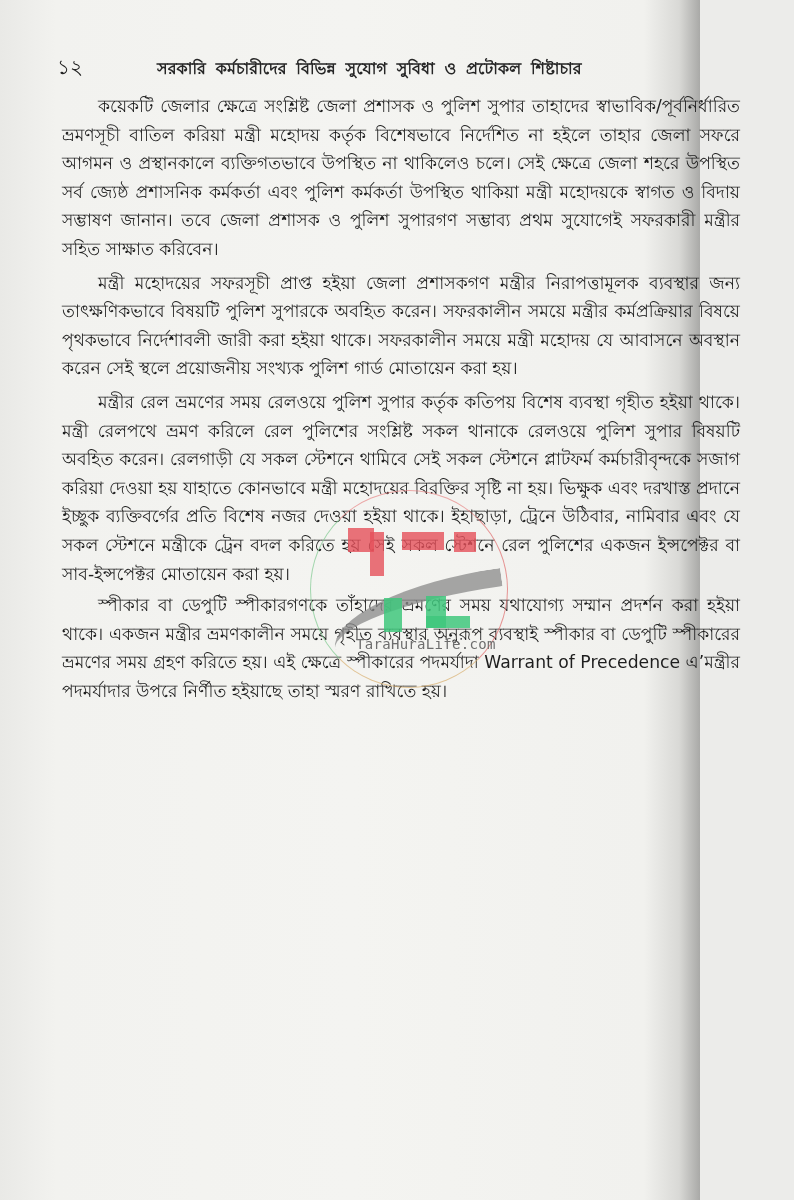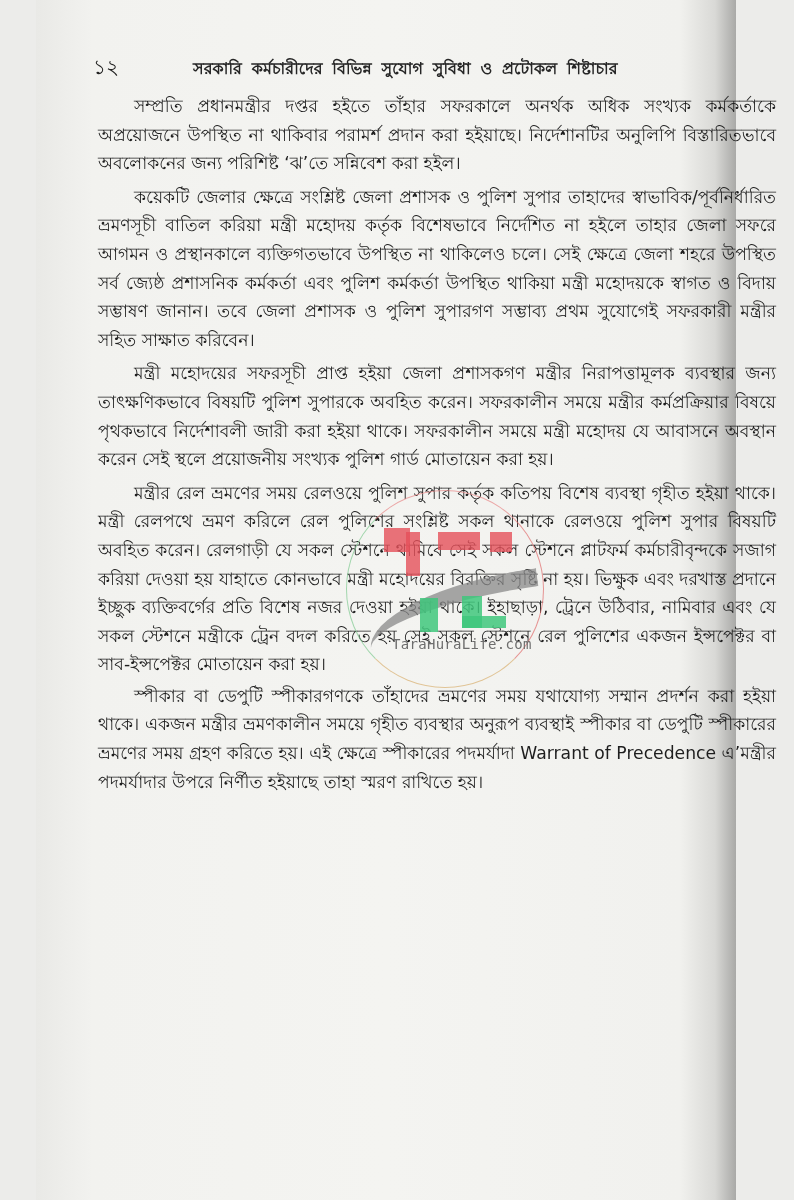--- a/index.html
+++ b/index.html
@@ -6,21 +6,20 @@
   body {
     width: 794px; height: 1200px; overflow: hidden;
     background: #ececea;
     font-family: "DejaVu Sans", sans-serif;
     color: #1e1e1e;
     position: relative;
   }
   .page {
     position: absolute; left: 0; top: 0; width: 700px; height: 1200px;
     background: linear-gradient(90deg, #e9e9e6 0%, #f2f2ef 8%, #f4f4f1 50%, #f1f1ee 92%, #d9d9d6 97%, #a9a9a7 100%);
-    margin-left: 36px;
   }
   .header {
     position: absolute; left: 57px; top: 52px; width: 680px; height: 28px;
     display: flex; align-items: baseline;
   }
   .page-num { font-size: 20px; width: 100px; color: #222; }
   .running-title { font-size: 16px; font-weight: bold; color: #262626; letter-spacing: 0.1px; font-family: Liberation Mono, monospace; }
   .body-text {
     position: absolute; left: 62px; top: 92px; width: 678px;
     font-size: 17.2px; line-height: 28.6px; text-align: justify;
@@ -53,21 +52,20 @@
 <body>
 
 <div class="page">
 
   <div class="header">
     <span class="page-num">১২</span>
     <span class="running-title">সরকারি কর্মচারীদের বিভিন্ন সুযোগ সুবিধা ও প্রটোকল শিষ্টাচার</span>
   </div>
 
   <div class="body-text">
-    <p class="para">সম্প্রতি প্রধানমন্ত্রীর দপ্তর হইতে তাঁহার সফরকালে অনর্থক অধিক সংখ্যক কর্মকর্তাকে অপ্রয়োজনে উপস্থিত না থাকিবার পরামর্শ প্রদান করা হইয়াছে। নির্দেশানটির অনুলিপি বিস্তারিতভাবে অবলোকনের জন্য পরিশিষ্ট ‘ঝ’তে সন্নিবেশ করা হইল।</p>
     <p class="para">কয়েকটি জেলার ক্ষেত্রে সংশ্লিষ্ট জেলা প্রশাসক ও পুলিশ সুপার তাহাদের স্বাভাবিক/পূর্বনির্ধারিত ভ্রমণসূচী বাতিল করিয়া মন্ত্রী মহোদয় কর্তৃক বিশেষভাবে নির্দেশিত না হইলে তাহার জেলা সফরে আগমন ও প্রস্থানকালে ব্যক্তিগতভাবে উপস্থিত না থাকিলেও চলে। সেই ক্ষেত্রে জেলা শহরে উপস্থিত সর্ব জ্যেষ্ঠ প্রশাসনিক কর্মকর্তা এবং পুলিশ কর্মকর্তা উপস্থিত থাকিয়া মন্ত্রী মহোদয়কে স্বাগত ও বিদায় সম্ভাষণ জানান। তবে জেলা প্রশাসক ও পুলিশ সুপারগণ সম্ভাব্য প্রথম সুযোগেই সফরকারী মন্ত্রীর সহিত সাক্ষাত করিবেন।</p>
     <p class="para">মন্ত্রী মহোদয়ের সফরসূচী প্রাপ্ত হইয়া জেলা প্রশাসকগণ মন্ত্রীর নিরাপত্তামূলক ব্যবস্থার জন্য তাৎক্ষণিকভাবে বিষয়টি পুলিশ সুপারকে অবহিত করেন। সফরকালীন সময়ে মন্ত্রীর কর্মপ্রক্রিয়ার বিষয়ে পৃথকভাবে নির্দেশাবলী জারী করা হইয়া থাকে। সফরকালীন সময়ে মন্ত্রী মহোদয় যে আবাসনে অবস্থান করেন সেই স্থলে প্রয়োজনীয় সংখ্যক পুলিশ গার্ড মোতায়েন করা হয়।</p>
     <p class="para tight">মন্ত্রীর রেল ভ্রমণের সময় রেলওয়ে পুলিশ সুপার কর্তৃক কতিপয় বিশেষ ব্যবস্থা গৃহীত হইয়া থাকে। মন্ত্রী রেলপথে ভ্রমণ করিলে রেল পুলিশের সংশ্লিষ্ট সকল থানাকে রেলওয়ে পুলিশ সুপার বিষয়টি অবহিত করেন। রেলগাড়ী যে সকল স্টেশনে থামিবে সেই সকল স্টেশনে প্লাটফর্ম কর্মচারীবৃন্দকে সজাগ করিয়া দেওয়া হয় যাহাতে কোনভাবে মন্ত্রী মহোদয়ের বিরক্তির সৃষ্টি না হয়। ভিক্ষুক এবং দরখাস্ত প্রদানে ইচ্ছুক ব্যক্তিবর্গের প্রতি বিশেষ নজর দেওয়া হইয়া থাকে। ইহাছাড়া, ট্রেনে উঠিবার, নামিবার এবং যে সকল স্টেশনে মন্ত্রীকে ট্রেন বদল করিতে হয় সেই সকল স্টেশনে রেল পুলিশের একজন ইন্সপেক্টর বা সাব-ইন্সপেক্টর মোতায়েন করা হয়।</p>
     <p class="para tight">স্পীকার বা ডেপুটি স্পীকারগণকে তাঁহাদের ভ্রমণের সময় যথাযোগ্য সম্মান প্রদর্শন করা হইয়া থাকে। একজন মন্ত্রীর ভ্রমণকালীন সময়ে গৃহীত ব্যবস্থার অনুরূপ ব্যবস্থাই স্পীকার বা ডেপুটি স্পীকারের ভ্রমণের সময় গ্রহণ করিতে হয়। এই ক্ষেত্রে স্পীকারের পদমর্যাদা Warrant of Precedence এ’মন্ত্রীর পদমর্যাদার উপরে নির্ণীত হইয়াছে তাহা স্মরণ রাখিতে হয়।</p>
   </div>
 
   <div class="watermark">
     <div class="wm-ring"></div>
     <div class="wm-red" style="left:50px;top:8px;width:26px;height:24px;"></div>
     <div class="wm-red" style="left:72px;top:12px;width:14px;height:44px;"></div>

